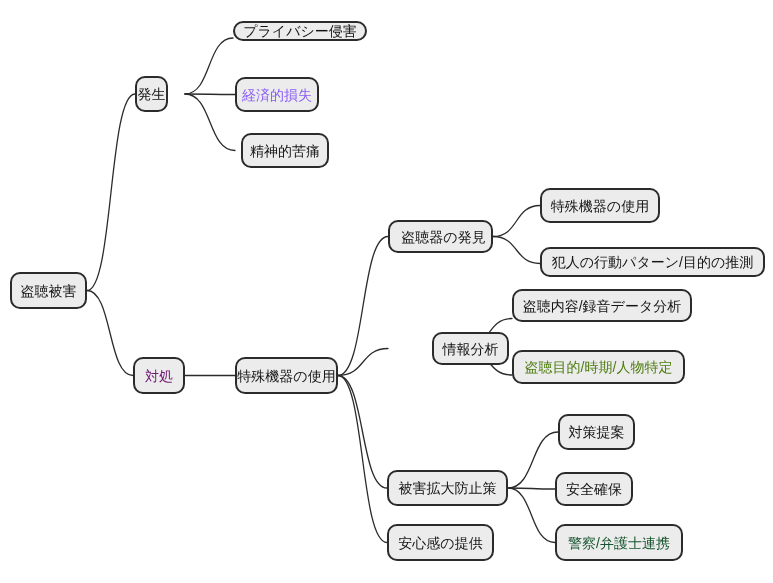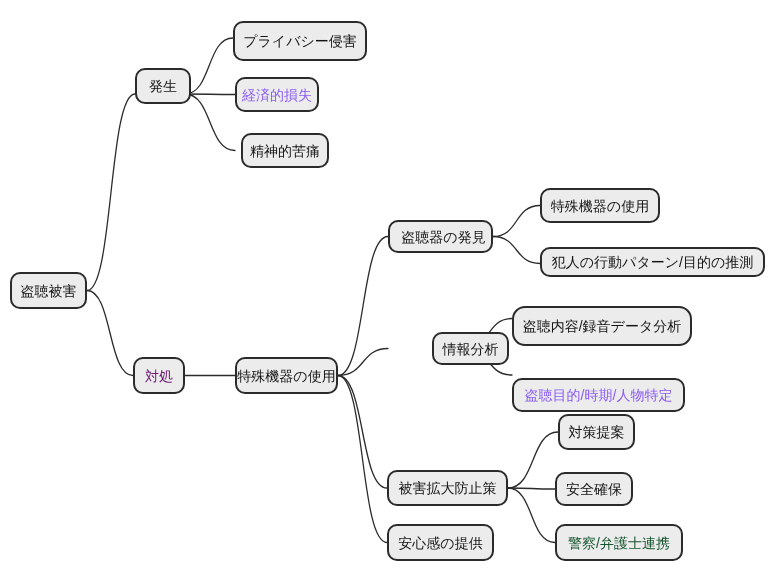--- a/index.html
+++ b/index.html
@@ -59,31 +59,31 @@
       <path d="M 493 236.5 C 518.85 236.5, 514.15 205.5, 540 205.5" stroke="#2b2b2b" stroke-width="1.3"></path>
       <path d="M 493 236.5 C 518.85 236.5, 514.15 263.5, 540 263.5" stroke="#2b2b2b" stroke-width="1.3"></path>
       <path d="M 465 348.5 C 490.85 348.5, 486.15 318.5, 512 318.5" stroke="#2b2b2b" stroke-width="1.3"></path>
       <path d="M 465 348.5 C 490.85 348.5, 486.15 375, 512 375" stroke="#2b2b2b" stroke-width="1.3"></path>
       <path d="M 508 488 C 535.5 488, 530.5 432, 558 432" stroke="#2b2b2b" stroke-width="1.3"></path>
       <path d="M 508 488 C 533.85 488, 529.15 489, 555 489" stroke="#2b2b2b" stroke-width="1.3"></path>
       <path d="M 508 488 C 533.85 488, 529.15 542.5, 555 542.5" stroke="#2b2b2b" stroke-width="1.3"></path>
     </svg>
   <div id="nodes">
       <div class="node" style="left: 10px; top: 272px; width: 77px; height: 37px; background: rgb(236, 236, 236); border-color: rgb(43, 43, 43); border-width: 2px; color: rgb(20, 20, 20);">盗聴被害</div>
-      <div class="node" style="left: 135px; top: 68px; width: 56px; height: 36px; background: rgb(236, 236, 236); border-color: rgb(43, 43, 43); border-width: 2px; color: rgb(20, 20, 20);">発生</div>
-      <div class="node" style="left: 233px; top: 21px; width: 134px; height: 40px; background: rgb(236, 236, 236); border-color: rgb(43, 43, 43); border-width: 2px; color: rgb(20, 20, 20);">プライバシー侵害</div>
+      <div class="node" style="left: 135px; top: 76px; width: 33px; height: 36px; background: rgb(236, 236, 236); border-color: rgb(43, 43, 43); border-width: 2px; color: rgb(20, 20, 20);">発生</div>
+      <div class="node" style="left: 233px; top: 21px; width: 134px; height: 20px; background: rgb(236, 236, 236); border-color: rgb(43, 43, 43); border-width: 2px; color: rgb(20, 20, 20);">プライバシー侵害</div>
       <div class="node" style="left: 235px; top: 77px; width: 84px; height: 35px; background: rgb(236, 236, 236); border-color: rgb(43, 43, 43); border-width: 2px; color: #8b5cf6;">経済的損失</div>
       <div class="node" style="left: 235px; top: 133px; width: 88px; height: 35px; background: rgb(236, 236, 236); border-color: rgb(43, 43, 43); border-width: 2px; color: rgb(20, 20, 20); margin-left: 6px;">精神的苦痛</div>
       <div class="node" style="left: 133px; top: 357px; width: 52px; height: 37px; background: rgb(236, 236, 236); border-color: rgb(43, 43, 43); border-width: 2px; color: #701a75;">対処</div>
       <div class="node" style="left: 235px; top: 357px; width: 103px; height: 37px; background: rgb(236, 236, 236); border-color: rgb(43, 43, 43); border-width: 2px; color: rgb(20, 20, 20);">特殊機器の使用</div>
       <div class="node" style="left: 388px; top: 220px; width: 105px; height: 33px; background: rgb(236, 236, 236); border-color: rgb(43, 43, 43); border-width: 2px; color: rgb(20, 20, 20); padding-left: 6px;">盗聴器の発見</div>
       <div class="node" style="left: 540px; top: 188px; width: 120px; height: 35px; background: rgb(236, 236, 236); border-color: rgb(43, 43, 43); border-width: 2px; color: rgb(20, 20, 20);">特殊機器の使用</div>
       <div class="node" style="left: 540px; top: 247px; width: 225px; height: 30px; background: rgb(236, 236, 236); border-color: rgb(43, 43, 43); border-width: 2px; color: rgb(20, 20, 20);">犯人の行動パターン/目的の推測</div>
       <div class="node" style="left: 388px; top: 332px; width: 77px; height: 33px; background: rgb(236, 236, 236); border-color: rgb(43, 43, 43); border-width: 2px; color: rgb(20, 20, 20); margin-left: 44px;">情報分析</div>
-      <div class="node" style="left: 512px; top: 306px; width: 180px; height: 40px; background: rgb(236, 236, 236); border-color: rgb(43, 43, 43); border-width: 2px; color: rgb(20, 20, 20); border-radius: 13px;">盗聴内容/録音データ分析</div>
-      <div class="node" style="left: 512px; top: 378px; width: 173px; height: 34px; background: rgb(236, 236, 236); border-color: rgb(43, 43, 43); border-width: 2px; color: #8b5cf6;">盗聴目的/時期/人物特定</div>
+      <div class="node" style="left: 512px; top: 289px; width: 180px; height: 33px; background: rgb(236, 236, 236); border-color: rgb(43, 43, 43); border-width: 2px; color: rgb(20, 20, 20);">盗聴内容/録音データ分析</div>
+      <div class="node" style="left: 512px; top: 350px; width: 173px; height: 34px; background: rgb(236, 236, 236); border-color: rgb(43, 43, 43); border-width: 2px; color: #4d7c0f;">盗聴目的/時期/人物特定</div>
       <div class="node" style="left: 387px; top: 470px; width: 121px; height: 36px; background: rgb(236, 236, 236); border-color: rgb(43, 43, 43); border-width: 2px; color: rgb(20, 20, 20); text-align: right;">被害拡大防止策</div>
       <div class="node" style="left: 558px; top: 414px; width: 77px; height: 36px; background: rgb(236, 236, 236); border-color: rgb(43, 43, 43); border-width: 2px; color: rgb(20, 20, 20);">対策提案</div>
       <div class="node" style="left: 555px; top: 472px; width: 78px; height: 34px; background: rgb(236, 236, 236); border-color: rgb(43, 43, 43); border-width: 2px; color: rgb(20, 20, 20);">安全確保</div>
       <div class="node" style="left: 555px; top: 524px; width: 128px; height: 37px; background: rgb(236, 236, 236); border-color: rgb(43, 43, 43); border-width: 2px; color: #14532d;">警察/弁護士連携</div>
       <div class="node" style="left: 387px; top: 524px; width: 107px; height: 37px; background: rgb(236, 236, 236); border-color: rgb(43, 43, 43); border-width: 2px; color: rgb(20, 20, 20);">安心感の提供</div>
     </div>
 </div>
 
 </body></html>

